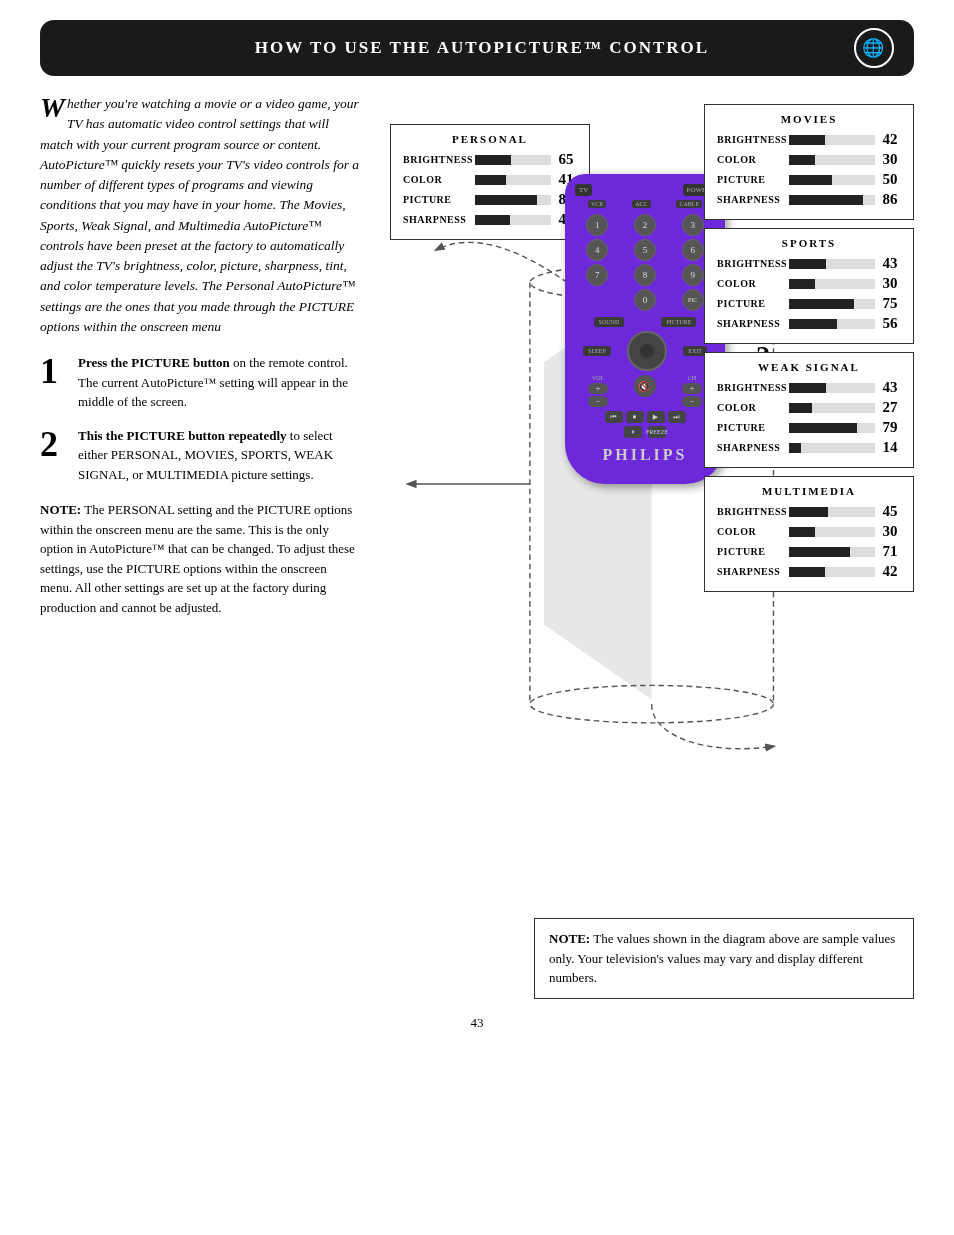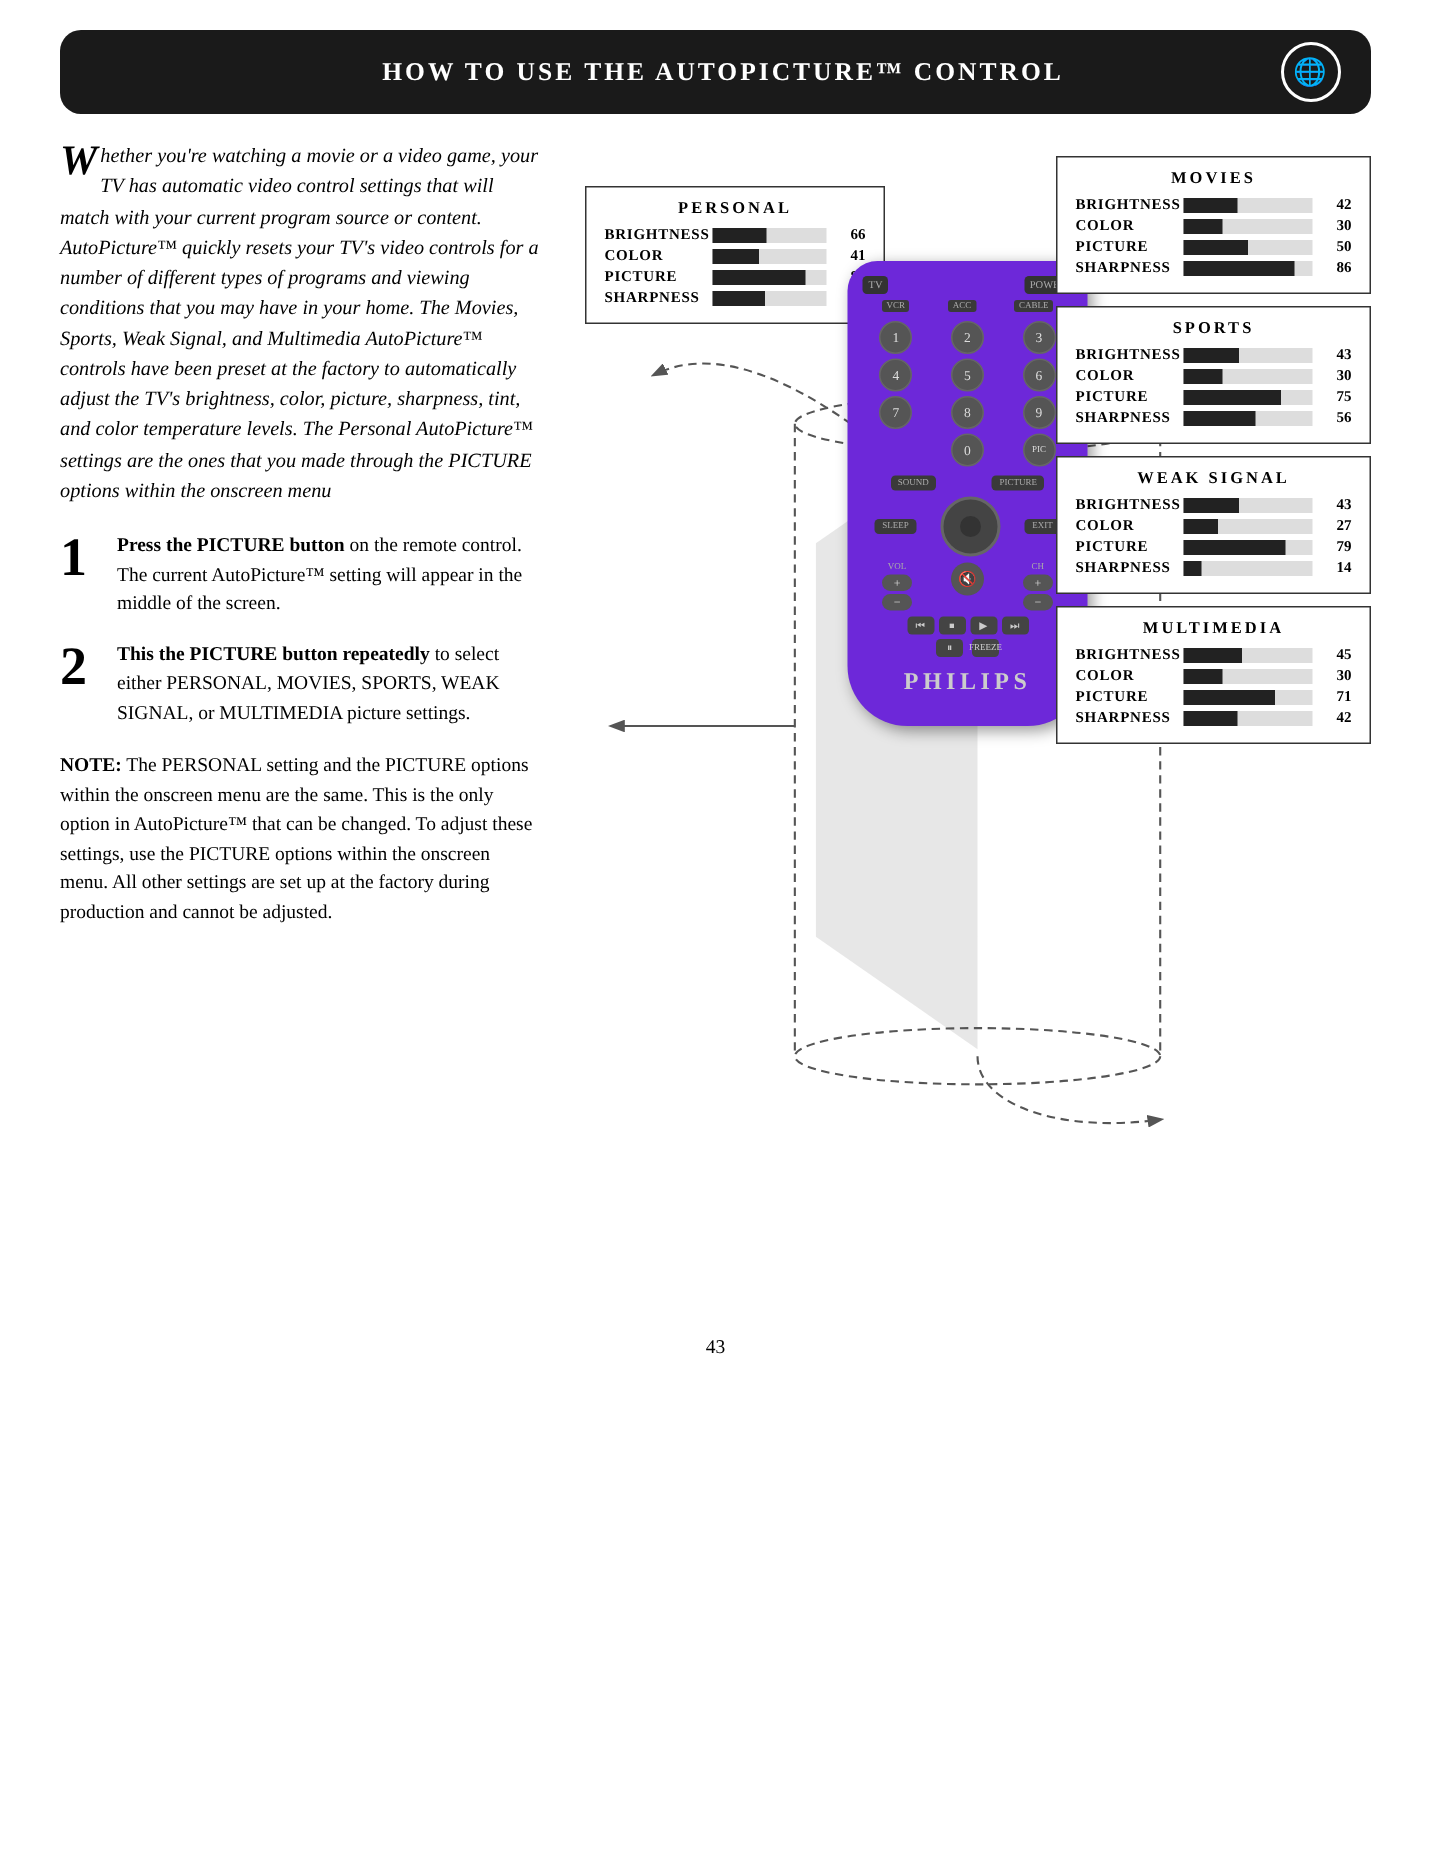--- a/index.html
+++ b/index.html
@@ -153,24 +153,24 @@
       position: relative;
     }
     .settings-bar-fill {
       position: absolute;
       left: 0;
       top: 0;
       height: 100%;
       background: #222;
     }
     .settings-value {
-      font-size: 10px;
+      font-size: 15px;
       font-weight: bold;
       width: 22px;
-      text-align: right;
+      text-align: center;
       flex-shrink: 0;
     }
 
     
     .remote-wrap {
       position: absolute;
       left: 50px;
       top: 60px;
       width: 180px;
     }
@@ -371,21 +371,21 @@
         </defs>
       </svg>
 
       <div class="personal-panel" style="position:absolute;left:10px;top:30px;width:200px;">
         <div class="settings-panel-title">PERSONAL</div>
         <div class="settings-row">
           <span class="settings-label">BRIGHTNESS</span>
           <div class="settings-bar-wrap">
             <div class="settings-bar-fill" style="width:48%"></div>
           </div>
-          <span class="settings-value">66</span>
+          <span class="settings-value">65</span>
         </div>
         <div class="settings-row">
           <span class="settings-label">COLOR</span>
           <div class="settings-bar-wrap">
             <div class="settings-bar-fill" style="width:41%"></div>
           </div>
           <span class="settings-value">41</span>
         </div>
         <div class="settings-row">
           <span class="settings-label">PICTURE</span>
@@ -611,16 +611,21 @@
               </div>
             <span class="settings-value">42</span>
           </div>
         </div>
 
       </div>
 
     </div>
   </div>
 
+  <div style="display:flex;justify-content:flex-end;margin-top:24px;">
+    <div class="bottom-note">
+      <strong>NOTE:</strong><span> The values shown in the diagram above are sample values only. Your television's values may vary and display different numbers.</span>
+    </div>
+  </div>
 
   <div class="page-number">43</div>
 
 </div>
 
 </body></html>

